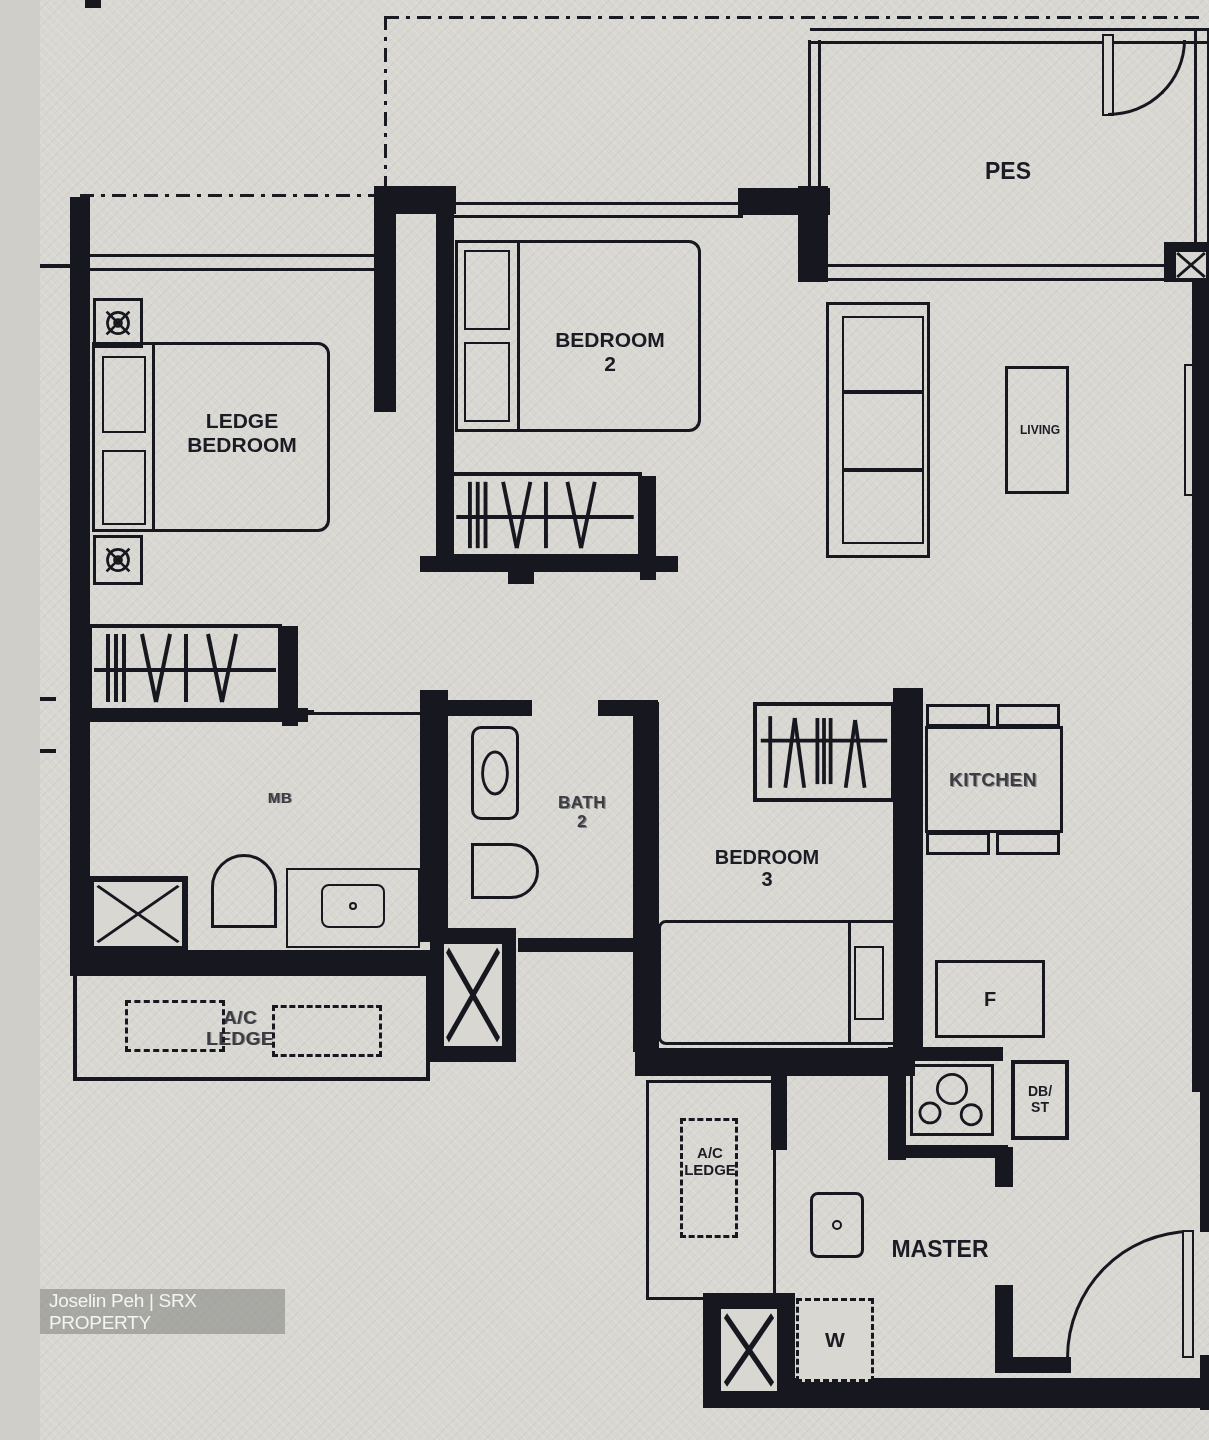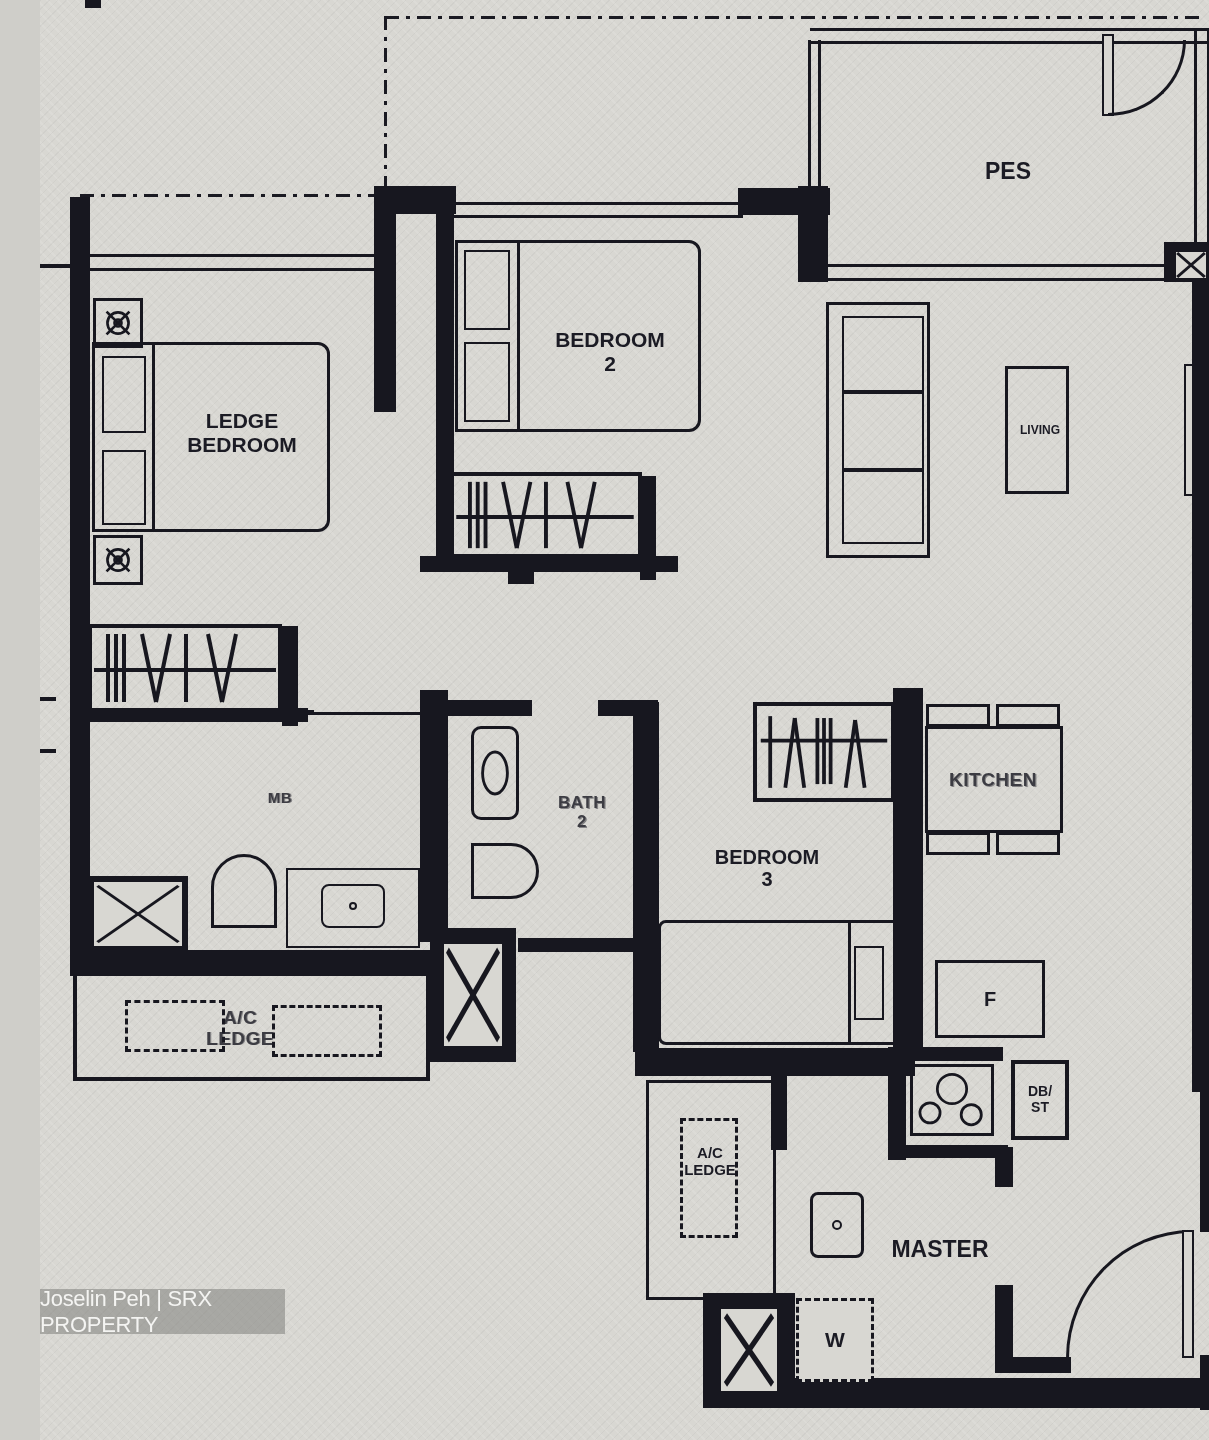--- a/index.html
+++ b/index.html
@@ -23,21 +23,21 @@
   .dashed{position:absolute;box-sizing:border-box;border:3px dashed #17171f;}
   .whitebox{background:#d8d7d2;}
   .lbl{position:absolute;font-weight:bold;color:#1b1b24;text-align:center;line-height:1.12;transform:translate(-50%,-50%);white-space:nowrap;}
   .distressed{opacity:.82;filter:blur(.45px);letter-spacing:.5px;text-shadow:1.2px .6px 0 rgba(27,27,36,.55);}
   svg{position:absolute;inset:0;width:100%;height:100%;}
   svg line, svg circle, svg ellipse{stroke:#17171f;fill:none;}
   .arc-pes{position:absolute;box-sizing:border-box;border-right:3px solid #17171f;border-bottom:3px solid #17171f;border-bottom-right-radius:100% 100%;}
   .arc-main{position:absolute;box-sizing:border-box;border-left:3px solid #17171f;border-top:3px solid #17171f;border-top-left-radius:100% 100%;}
   .leaf{position:absolute;box-sizing:border-box;background:#d8d7d2;border:2px solid #17171f;}
   .watermark{position:absolute;left:0;top:1289px;width:245px;height:45px;background:rgba(128,128,124,.55);display:flex;align-items:center;}
-  .watermark span{color:#f4f4f2;font-size:22px;letter-spacing:-.3px;font-weight:normal;}
+  .watermark span{color:#f4f4f2;font-size:19px;letter-spacing:-.3px;padding-left:9px;font-weight:normal;}
 </style>
 </head>
 <body>
 
 <div class="plan">
 
   <div class="dd-h" style="left:345px;top:16px;width:820px;"></div>
   <div class="dd-v" style="left:344px;top:16px;height:182px;"></div>
   <div class="dd-h" style="left:40px;top:194px;width:306px;"></div>
 

